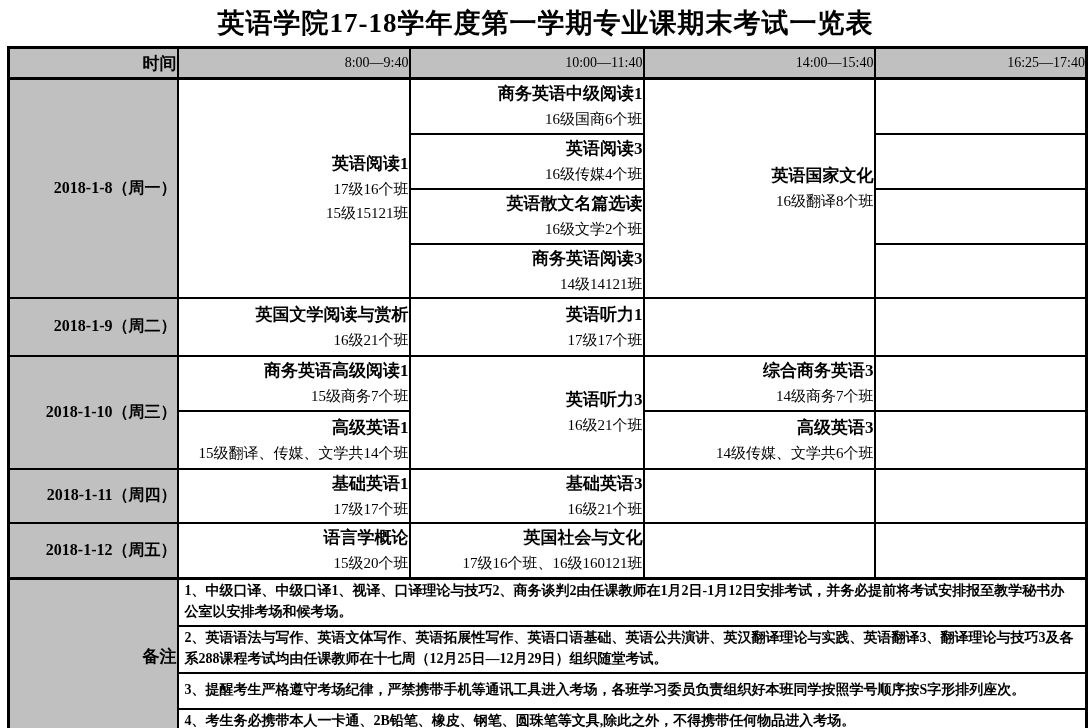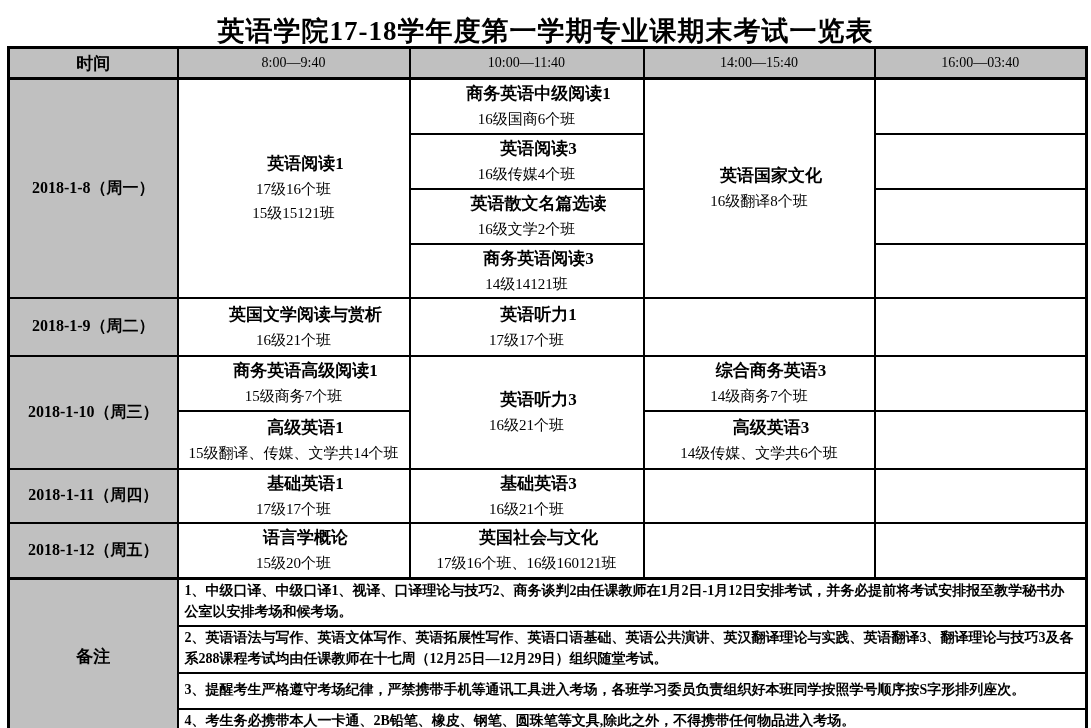--- a/index.html
+++ b/index.html
@@ -5,35 +5,35 @@
   html, body {
     margin: 0; padding: 0;
     width: 1091px; height: 728px;
     background: #ffffff;
     overflow: hidden;
     font-family: "Liberation Serif", "DejaVu Serif", serif;
     color: #000;
   }
   .page { position: relative; width: 1091px; height: 728px; }
   .title {
-    position: absolute; top: 8px; left: 0; width: 1091px; height: 45px;
+    position: absolute; top: 0; left: 0; width: 1091px; height: 45px;
     display: flex; align-items: center; justify-content: center;
     font-size: 27px; font-weight: bold; letter-spacing: 1px;
   }
   table.sched {
     position: absolute; top: 46px; left: 7px;
     border-collapse: collapse;
     table-layout: fixed;
     width: 1078px;
     border: 3px solid #000;
   }
   td {
     border: 2px solid #000;
     padding: 0;
-    text-align: center;
+    text-align: right;
     vertical-align: middle;
     overflow: hidden;
   }
   tr.hdr td { border-bottom: 3px solid #000; }
   tr.note-first td { border-top: 3px solid #000; }
   .gray { background: #c0c0c0; }
   .hdr-time { font-weight: bold; font-size: 17px; }
   .hdr-slot { font-size: 14px; }
   .date { font-weight: bold; font-size: 16px; }
   .course-name { font-weight: bold; font-size: 17px; line-height: 26px; margin-left: 24px; }
@@ -63,21 +63,21 @@
       <col style="width:231px">
         <col style="width:212px">
     </colgroup>
 
     <tbody>
         <tr class="hdr h31">
       <td class="gray hdr-time">时间</td>
       <td class="gray hdr-slot">8:00—9:40</td>
       <td class="gray hdr-slot">10:00—11:40</td>
       <td class="gray hdr-slot">14:00—15:40</td>
-      <td class="gray hdr-slot">16:00—03:40</td>
+      <td class="gray hdr-slot">16:25—17:40</td>
     </tr>
 
     <tr class="h55">
       <td class="gray date" rowspan="4">2018-1-8（周一）</td>
       <td rowspan="4">
         <div class="course-name">英语阅读1</div>
         <div class="class-info">17级16个班</div>
         <div class="class-info">15级15121班</div>
       </td>
       <td>

